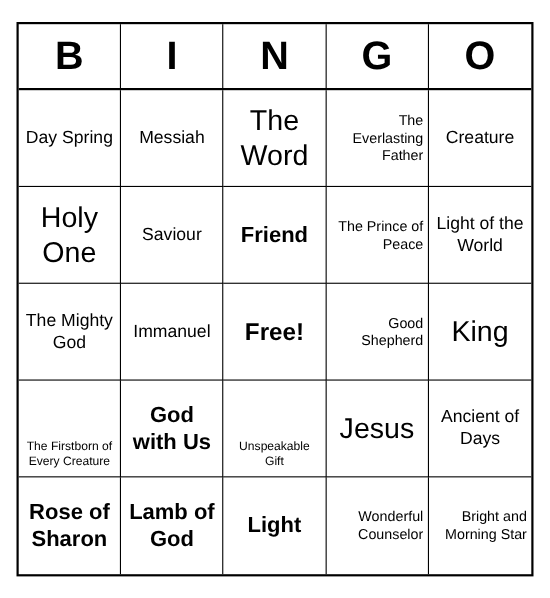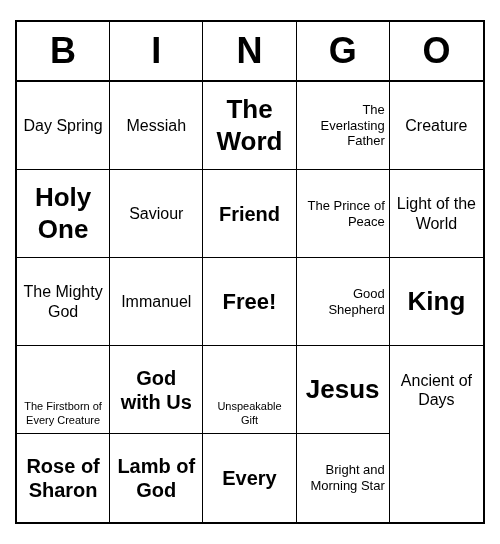--- a/index.html
+++ b/index.html
@@ -49,21 +49,21 @@
       border-right: none;
     }
     .bingo-cell:nth-last-child(-n+5) {
       border-bottom: none;
     }
     .cell-text {
       line-height: 1.2;
     }
     .size-xl {
       font-size: 26px;
-      font-weight: bold;
+      font-weight: normal;
     }
     .size-lg {
       font-size: 20px;
       font-weight: bold;
     }
     .size-md {
       font-size: 16px;
     }
     .size-sm {
       font-size: 13px;
@@ -150,19 +150,22 @@
       <div class="bingo-cell">
         <span class="cell-text size-md">Ancient of Days</span>
       </div>
       <div class="bingo-cell">
         <span class="cell-text size-lg">Rose of Sharon</span>
       </div>
       <div class="bingo-cell">
         <span class="cell-text size-lg">Lamb of God</span>
       </div>
       <div class="bingo-cell">
-        <span class="cell-text size-lg">Every</span>
+        <span class="cell-text size-lg">Light</span>
+      </div>
+      <div class="bingo-cell">
+        <span class="cell-text size-sm">Wonderful Counselor</span>
       </div>
       <div class="bingo-cell">
         <span class="cell-text size-sm">Bright and Morning Star</span>
       </div>
     </div>
 </div>
 
 </body></html>

